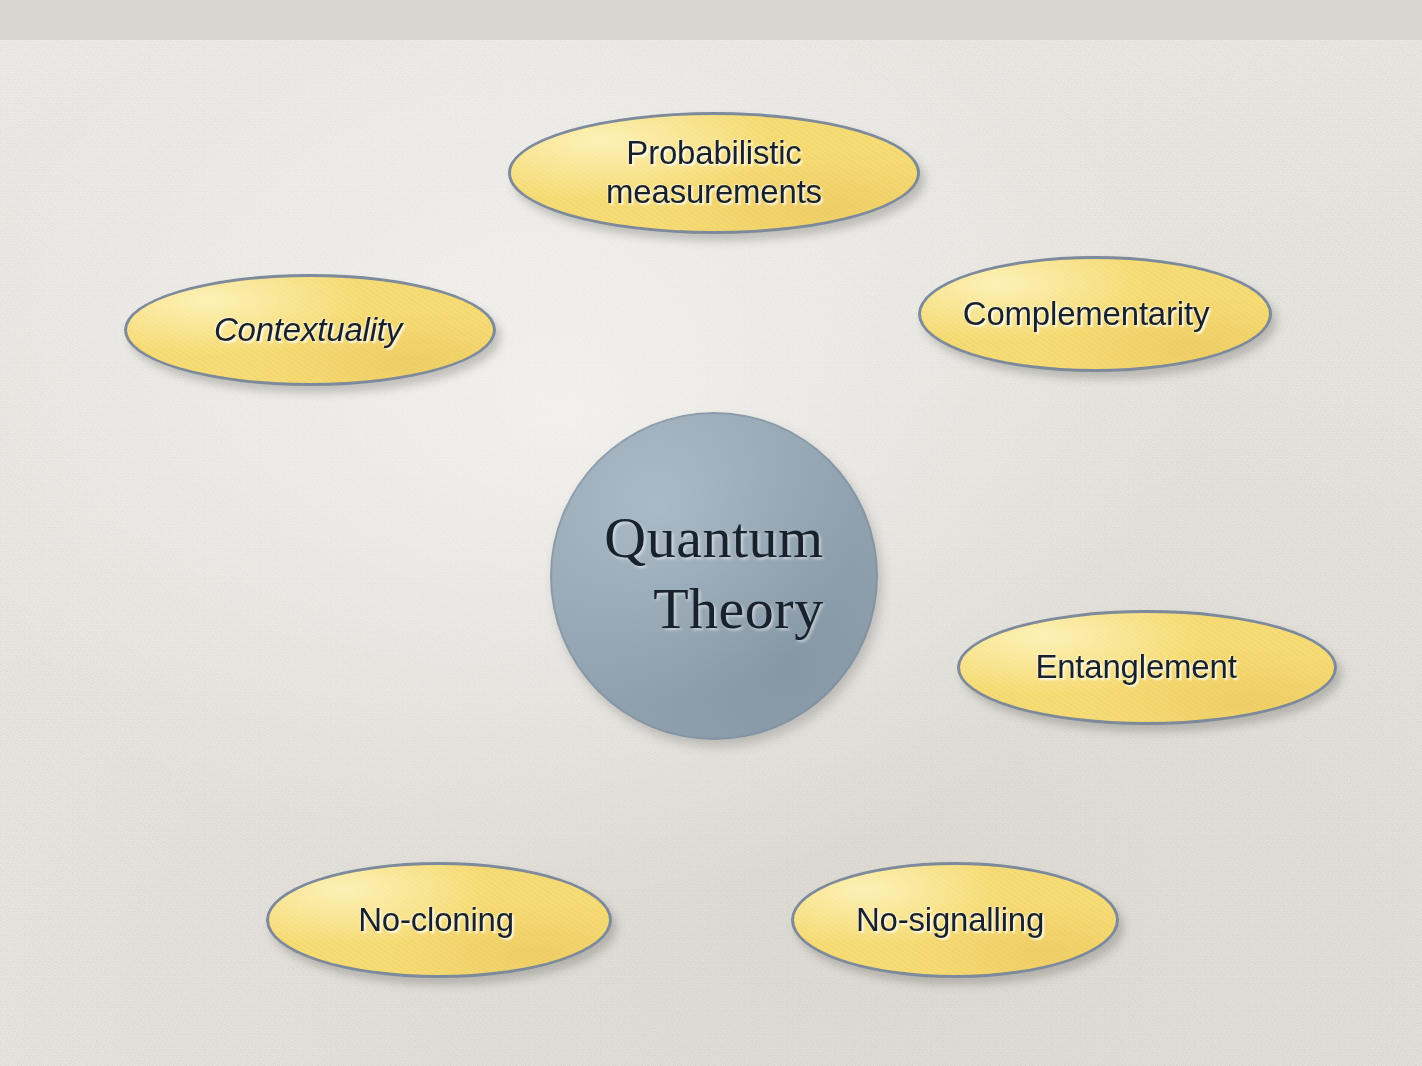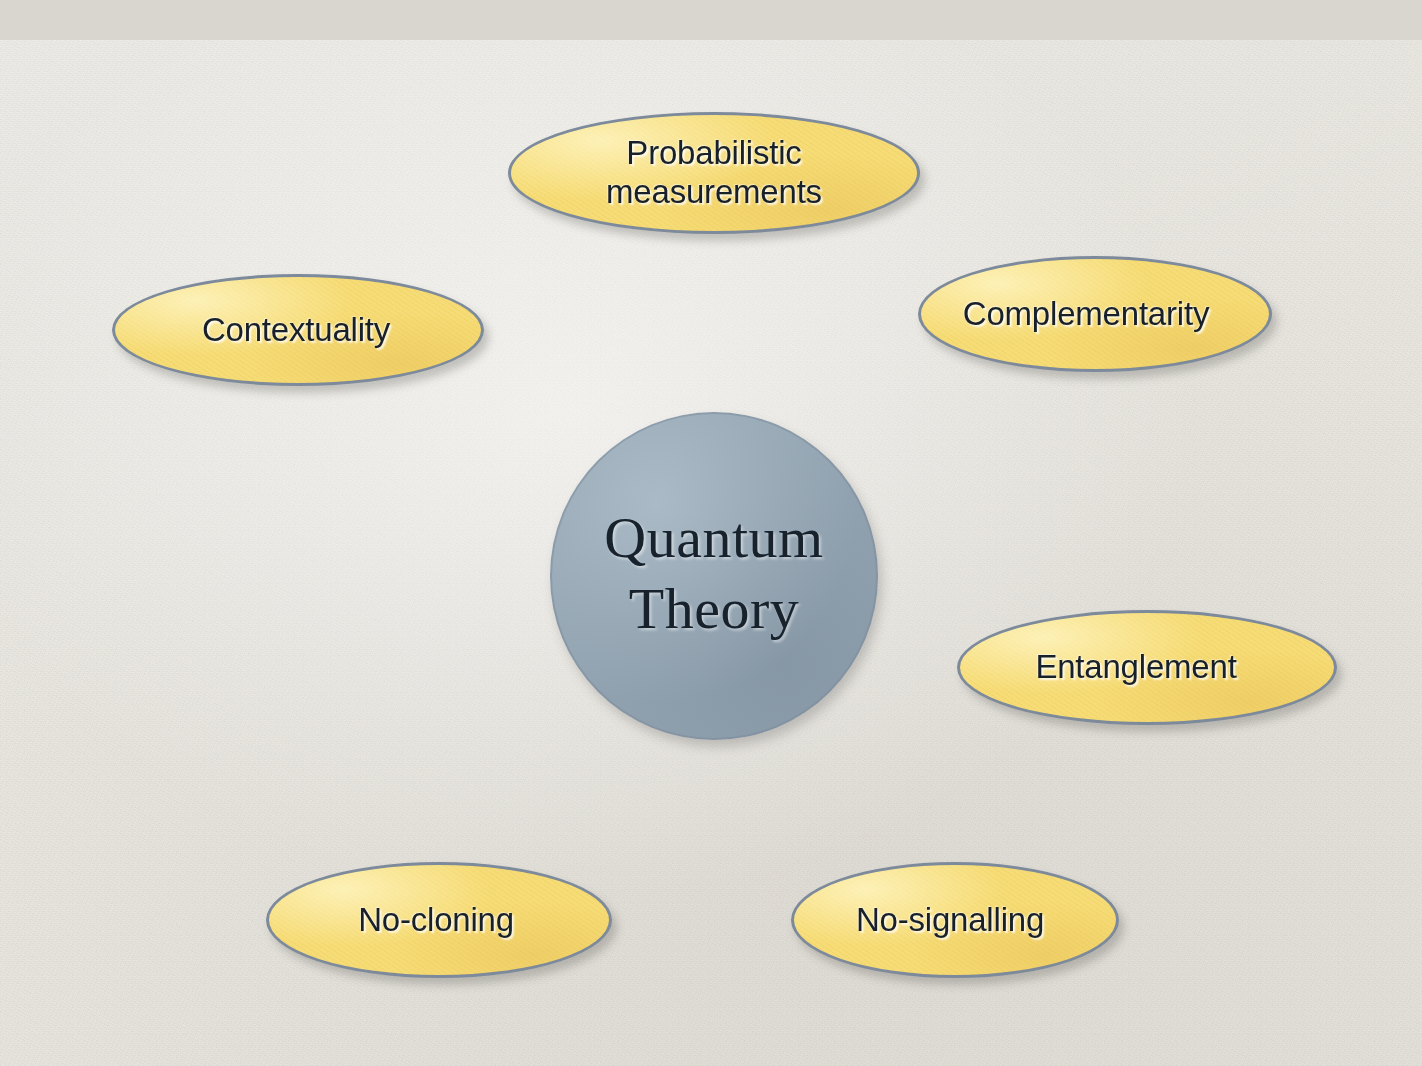--- a/index.html
+++ b/index.html
@@ -72,34 +72,35 @@
 
   
   .circle {
     border-radius: 50%;
     background-color: #93a4b2;
     background-image:
       radial-gradient(circle at 33% 28%, rgba(190,205,216,0.55) 0%, rgba(190,205,216,0.0) 62%),
       radial-gradient(circle at 72% 78%, rgba(110,126,141,0.35) 0%, rgba(110,126,141,0.0) 70%);
     box-shadow: 4px 7px 11px rgba(90,90,88,0.28),
                 inset 0 0 0 2px rgba(126,141,156,0.55);
+    text-align: right;
   }
   .circle .label {
     color: #17222c;
     font-family: "Liberation Serif", serif;
     font-size: 58px;
     line-height: 1.22;
     letter-spacing: 0.5px;
     text-shadow: 2px 2px 3px rgba(245,248,250,0.55);
     white-space: pre-line;
   }
 
   
   #node-probabilistic { left: 508px; top: 72px;  width: 412px; height: 122px; }
-  #node-contextuality { left: 112px; top: 234px; width: 372px; height: 112px; }
+  #node-contextuality { left: 124px; top: 234px; width: 372px; height: 112px; font-style: italic; }
   #node-complementarity { left: 918px; top: 216px; width: 354px; height: 116px; }
   #node-nonlocality  { left: 71px;  top: 570px; width: 362px; height: 115px; }
   #node-entanglement { left: 957px; top: 570px; width: 380px; height: 115px; }
   #node-nocloning    { left: 266px; top: 822px; width: 346px; height: 116px; }
   #node-nosignalling { left: 791px; top: 822px; width: 328px; height: 116px; }
   #node-center       { left: 550px; top: 372px; width: 328px; height: 328px; }
 
   
   #node-complementarity .label { transform: translateX(-9px); }
   #node-nonlocality .label { transform: translateX(-10px); }

